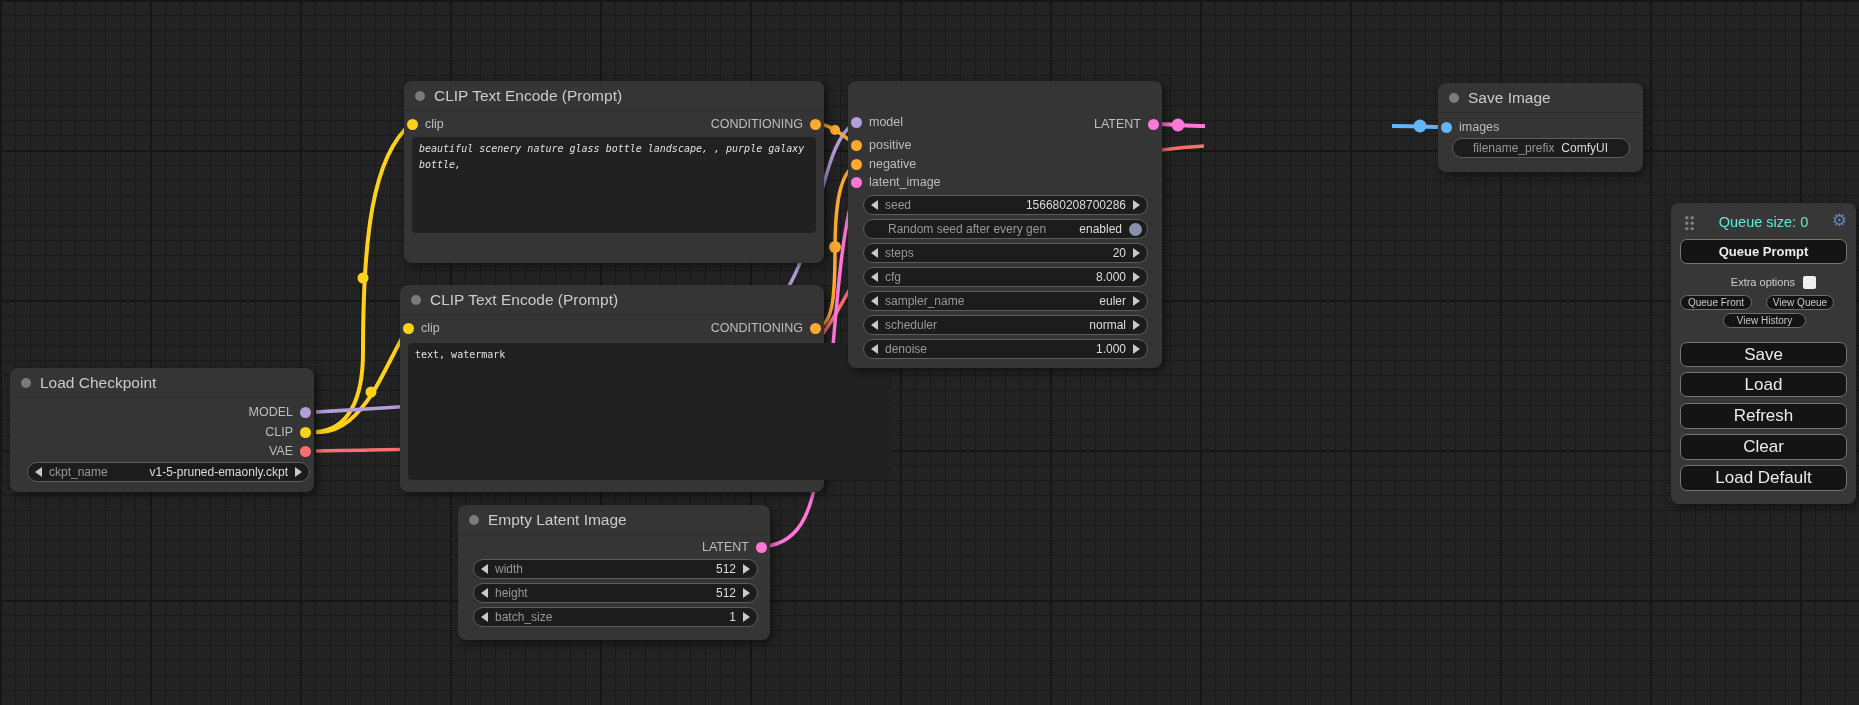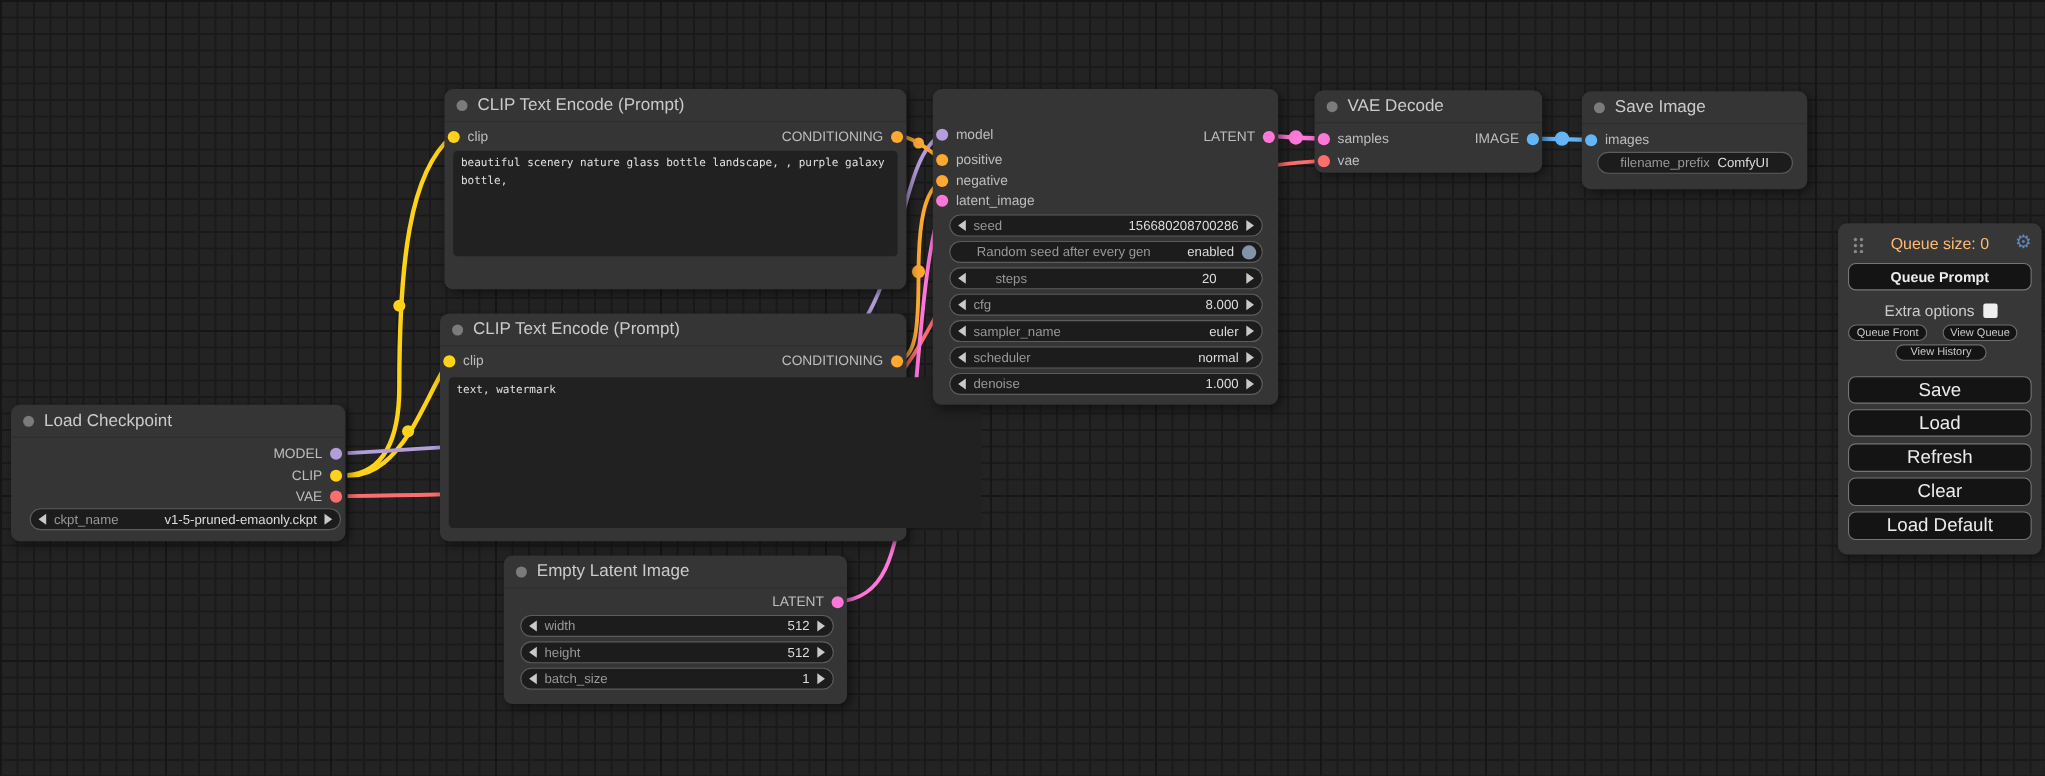--- a/index.html
+++ b/index.html
@@ -41,29 +41,29 @@
     display:flex;align-items:center;box-sizing:border-box;padding:4px 7px;font-size:12px;height:20px;white-space:nowrap;
   }
   .pl{color:#989898;margin-left:7px;overflow:hidden;}
   .pv{margin-left:auto;color:#dcdcdc;margin-right:7px;}
   .arrL{width:0;height:0;border:5px solid transparent;border-left:none;border-right:7px solid #c9c9c9;flex:0 0 auto;}
   .arrR{width:0;height:0;border:5px solid transparent;border-right:none;border-left:7px solid #c9c9c9;flex:0 0 auto;}
   .toggle{width:13px;height:13px;border-radius:50%;background:#8494a8;flex:0 0 auto;margin-right:-2px;}
   
   .qpanel{position:absolute;z-index:3;background:#373737;border-radius:8px;box-shadow:3px 3px 10px rgba(0,0,0,.5);}
   .qhead{position:absolute;left:0;right:0;top:9px;height:20px;display:flex;align-items:center;}
-  .qsize{position:absolute;left:0;right:0;text-align:center;font-size:14.5px;color:#fdba74;}
+  .qsize{position:absolute;left:0;right:0;text-align:center;font-size:14.5px;color:#5eead4;}
   .drag{position:absolute;left:13px;top:3px;width:11px;height:15px;
     background-image:radial-gradient(circle,#8d8d8d 1.3px,transparent 1.7px);background-size:5.5px 5.5px;}
   .gear{position:absolute;right:9px;top:-2px;font-size:17px;color:#5e89b8;line-height:20px;font-family:"DejaVu Sans",sans-serif;}
   .qbtn{position:absolute;left:9px;width:167px;background:#141414;border:1px solid #757575;border-radius:7px;
     color:#ececec;display:flex;align-items:center;justify-content:center;box-sizing:border-box;}
   .qsm{position:absolute;background:#141414;border:1px solid #6d6d6d;border-radius:10px;color:#c8c8c8;
     font-size:10px;display:flex;align-items:center;justify-content:center;box-sizing:border-box;height:15px;}
-  .xrow{position:absolute;left:0;right:0;top:71px;height:16px;display:flex;align-items:center;justify-content:flex-end;gap:8px;padding-right:40px;font-size:14px;color:#cccccc;}
+  .xrow{position:absolute;left:0;right:0;top:71px;height:16px;display:flex;align-items:center;justify-content:flex-end;gap:8px;padding-right:40px;font-size:11px;color:#cccccc;}
   .chk{width:13px;height:13px;background:#efefef;border-radius:2px;flex:0 0 auto;}
 </style>
 </head>
 <body>
 
 <div class="canvas">
 
   <svg class="wires" width="1859" height="705">
     <path d="M 316 432 C 348 430 363 400 363 352 C 363 240 372 156 411 124" stroke="#ffd21a" stroke-width="4"></path>
     <path d="M 316 432 C 342 434 360 412 372 394 C 385 373 397 345 408 328" stroke="#ffd21a" stroke-width="4"></path>
@@ -113,21 +113,21 @@
       <span>CLIP Text Encode (Prompt)</span>
     </div>
     <div class="prow in" style="top:34px">
       <span class="pdot c-clip"></span>
       <span>clip</span>
     </div>
     <div class="prow out" style="top:34px">
       <span class="pdot c-cond"></span>
       <span>CONDITIONING</span>
     </div>
-    <div class="tarea" style="left:8px;top:56px;width:404px;height:96px;">beautiful scenery nature glass bottle landscape, , purple galaxy bottle,</div>
+    <div class="tarea" style="left:8px;top:56px;width:404px;height:96px;font-style:italic;">beautiful scenery nature glass bottle landscape, , purple galaxy bottle,</div>
   </div>
 
   <div class="node" style="left:400px;top:285px;width:424px;height:207px;">
     <div class="ntitle">
       <span class="tdot"></span>
       <span>CLIP Text Encode (Prompt)</span>
     </div>
     <div class="prow in" style="top:34px">
       <span class="pdot c-clip"></span>
       <span>clip</span>
@@ -165,21 +165,21 @@
       <span class="arrL"></span>
       <span class="pl">seed</span>
       <span class="pv">156680208700286</span>
       <span class="arrR"></span>
     </div>
     <div class="pill" style="left:15px;top:138px;width:285px;padding-left:24px;">
       <span class="pl" style="margin-left:0">Random seed after every gen</span>
       <span class="pv">enabled</span>
       <span class="toggle"></span>
     </div>
-    <div class="pill" style="left:15px;top:162px;width:285px;gap:20px;">
+    <div class="pill" style="left:15px;top:162px;width:285px;">
       <span class="arrL"></span>
       <span class="pl">steps</span>
       <span class="pv">20</span>
       <span class="arrR"></span>
     </div>
     <div class="pill" style="left:15px;top:186px;width:285px;">
       <span class="arrL"></span>
       <span class="pl">cfg</span>
       <span class="pv">8.000</span>
       <span class="arrR"></span>
@@ -197,38 +197,20 @@
       <span class="arrR"></span>
     </div>
     <div class="pill" style="left:15px;top:258px;width:285px;">
       <span class="arrL"></span>
       <span class="pl">denoise</span>
       <span class="pv">1.000</span>
       <span class="arrR"></span>
     </div>
   </div>
 
-  <div class="node" style="left:1195px;top:82px;width:207px;height:75px;">
-    <div class="ntitle">
-      <span class="tdot"></span>
-      <span>VAE Decode</span>
-    </div>
-    <div class="prow in" style="top:35px">
-      <span class="pdot c-latent"></span>
-      <span>samples</span>
-    </div>
-    <div class="prow in" style="top:55px">
-      <span class="pdot c-vae"></span>
-      <span>vae</span>
-    </div>
-    <div class="prow out" style="top:35px">
-      <span class="pdot c-image"></span>
-      <span>IMAGE</span>
-    </div>
-  </div>
 
   <div class="node" style="left:1438px;top:83px;width:205px;height:89px;">
     <div class="ntitle">
       <span class="tdot"></span>
       <span>Save Image</span>
     </div>
     <div class="prow in" style="top:35px">
       <span class="pdot c-image"></span>
       <span>images</span>
     </div>

